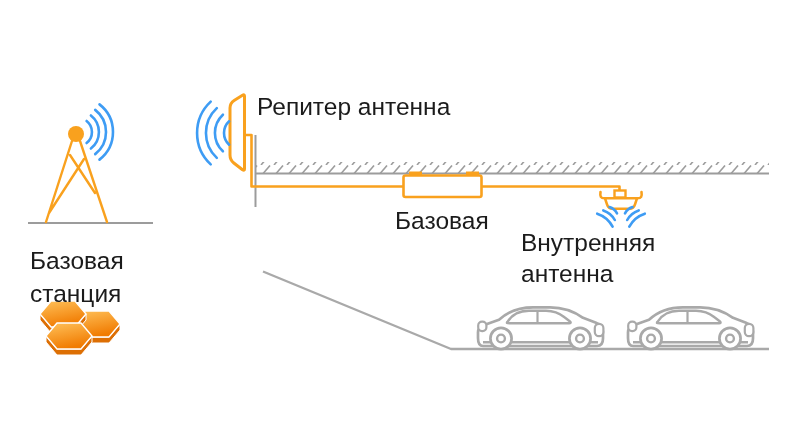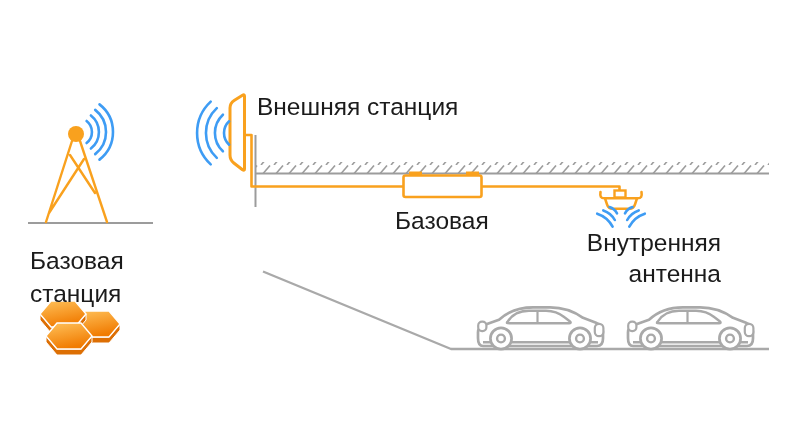--- a/index.html
+++ b/index.html
@@ -120,19 +120,19 @@
 
     <g>
       <use href="#car" transform="translate(476,302.5)"></use>
       <use href="#car" transform="translate(626,302.5)"></use>
     </g>
   </svg>
 
   <div class="label" style="left:30px;top:233px;margin-top:11px;">Базовая
 станция</div>
 
-  <div class="label" style="left:257px;top:90px;white-space:nowrap;">Внешняя станция</div>
+  <div class="label" style="left:257px;top:90px;white-space:nowrap;">Репитер антенна</div>
 
   <div class="label" style="left:395px;top:204px;white-space:nowrap;">Базовая</div>
 
-  <div class="label" style="left:521px;top:227px;width:200px;text-align:right;line-height:31px;">Внутренняя
+  <div class="label" style="left:521px;top:227px;width:200px;text-align:left;line-height:31px;">Внутренняя
 антенна</div>
 </div>
 
 </body></html>

